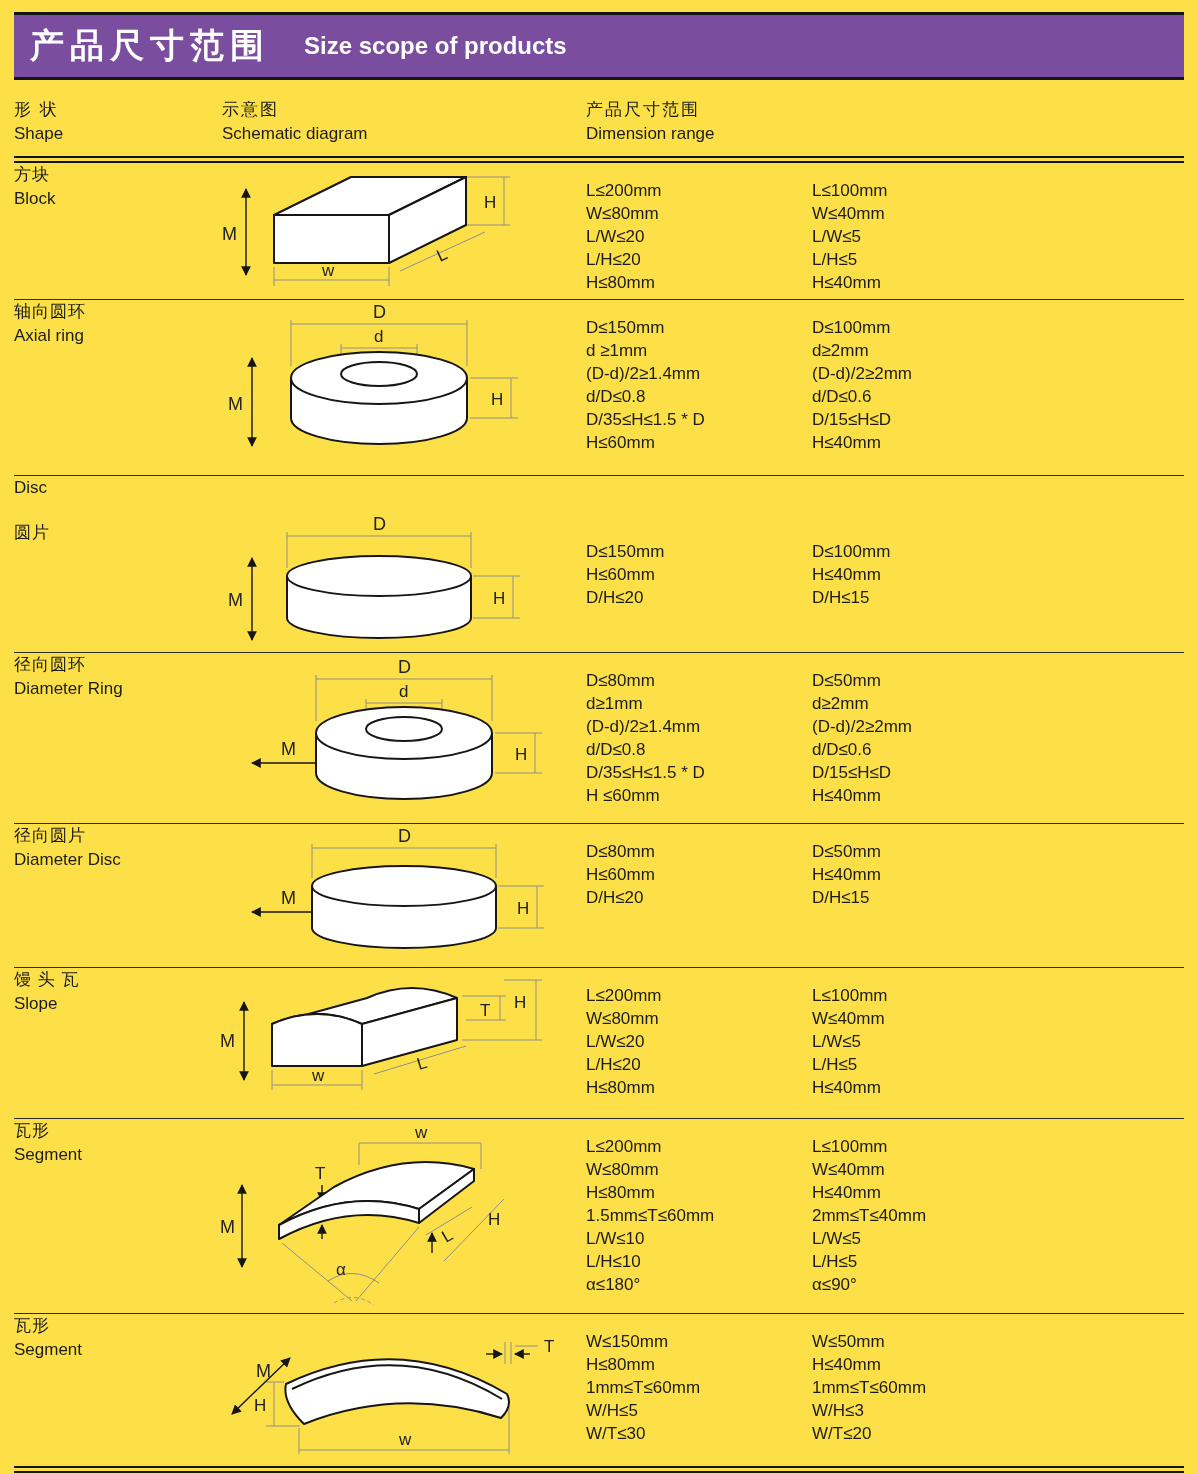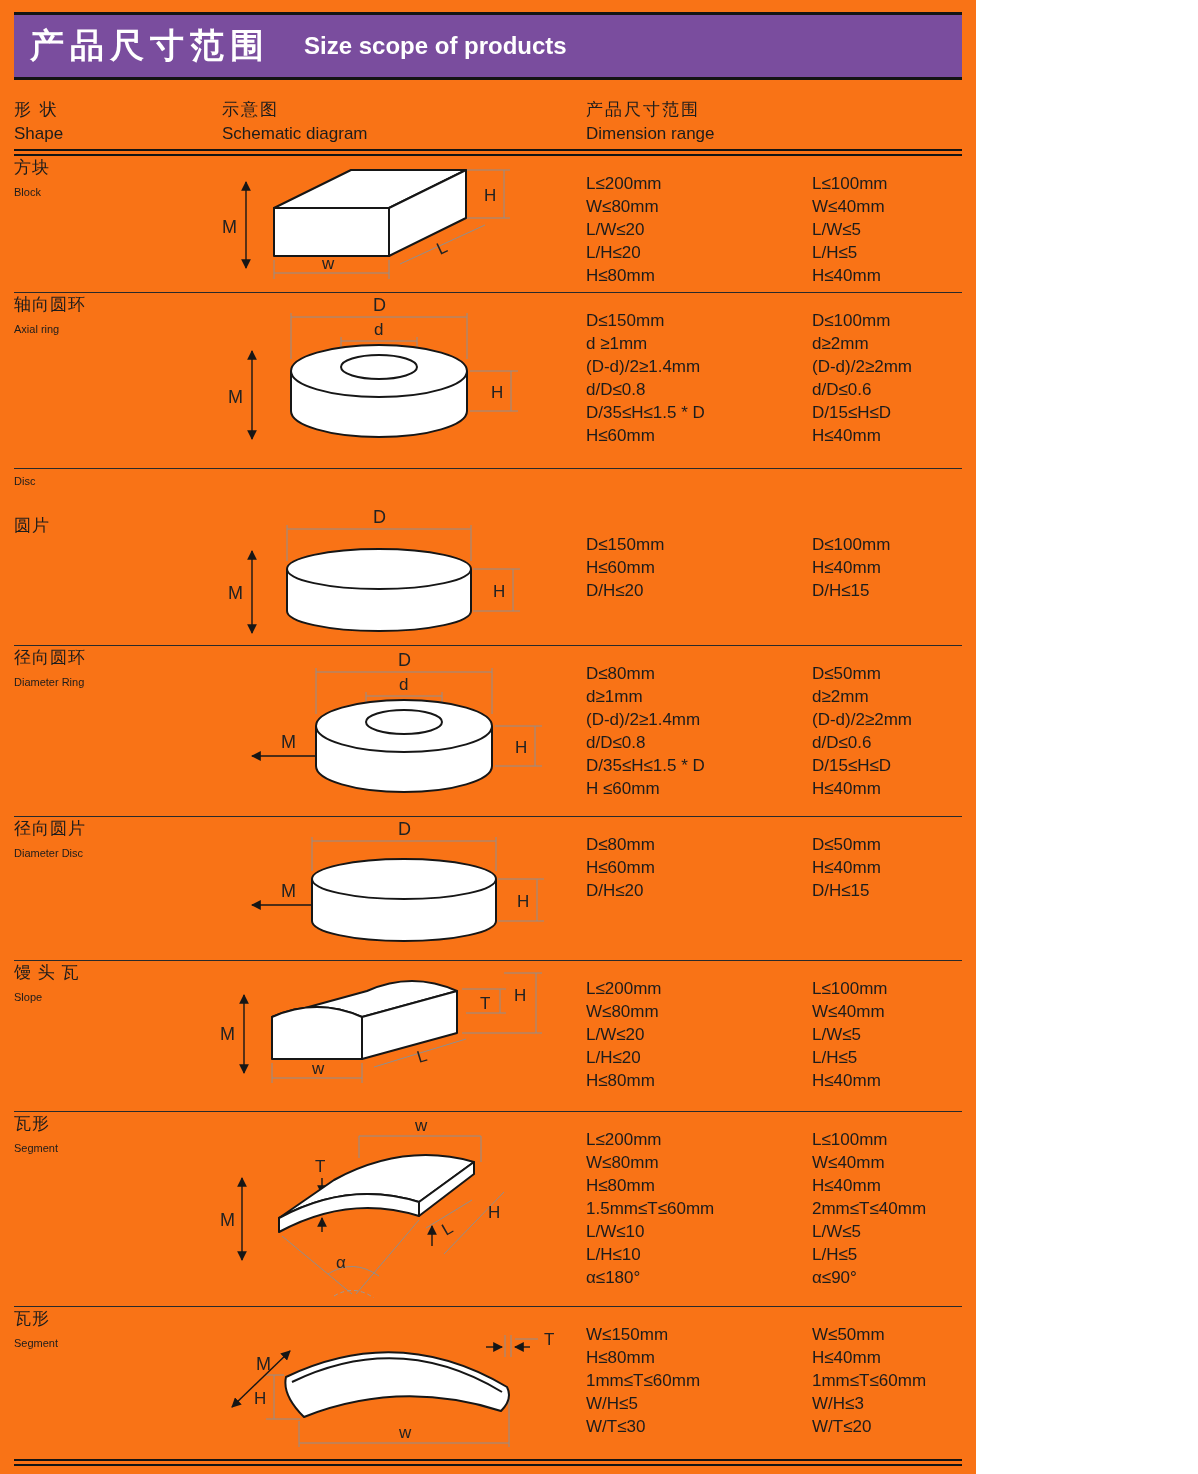--- a/index.html
+++ b/index.html
@@ -1,41 +1,41 @@
 <!DOCTYPE html>
 <html><head>
 <meta charset="utf-8">
 <style>
   * { margin:0; padding:0; box-sizing:border-box; }
   body { background:#ffffff; font-family:"Liberation Sans", sans-serif; color:#1c1c1c; }
-  .page { width:976px; height:1474px; background:#f97316; overflow:hidden; position:relative; }
+  .page { width:1198px; height:1474px; background:#fde047; overflow:hidden; position:relative; }
   .top-space { height:12px; }
 
   .banner {
     margin:0 14px; height:68px;
     border-top:3px solid #141414; border-bottom:3px solid #141414;
     background:#7a4d9e;
     display:flex; align-items:center; gap:34px; padding-left:16px;
   }
   .banner .zh { color:#fff; font-size:34px; letter-spacing:6px; font-weight:600; }
   .banner .en { color:#fff; font-size:24px; font-weight:bold; }
 
   .grid-row { display:grid; grid-template-columns:190px 382px 226px 1fr; padding:0 14px; }
 
-  .col-head { padding-top:18px; padding-bottom:3px; }
+  .col-head { padding-top:18px; padding-bottom:10px; }
   .col-head .zh { font-size:17px; line-height:24px; letter-spacing:2px; }
   .col-head .en { font-size:17px; line-height:24px; }
 
   .double-rule { margin:0 14px; height:7px; border-top:2px solid #141414; border-bottom:2px solid #141414; }
   .single-rule { margin:0 14px; border-top:1.5px solid #2a2a2a; }
 
   .row-block { position:relative; }
   .shape-cell { }
   .shape-cell .zh { font-size:17px; line-height:24px; letter-spacing:1px; }
-  .shape-cell .en { font-size:11px; line-height:24px; }
+  .shape-cell .en { font-size:17px; line-height:24px; }
   .shape-cell.disc-style .en { margin-bottom:21px; }
   .dims { padding-top:16px; }
   .dims .dim-line { font-size:17px; line-height:23px; white-space:pre; }
   .pt-deep { padding-top:64px !important; }
 
   .schem { position:relative; }
   svg text { font-family:"Liberation Sans", sans-serif; font-size:17px; fill:#222; }
   svg text.big { font-size:18px; }
   .shape-line { fill:#ffffff; stroke:#161616; stroke-width:2; stroke-linejoin:round; }
   .shape-open { fill:none; stroke:#161616; stroke-width:2; stroke-linejoin:round; }

